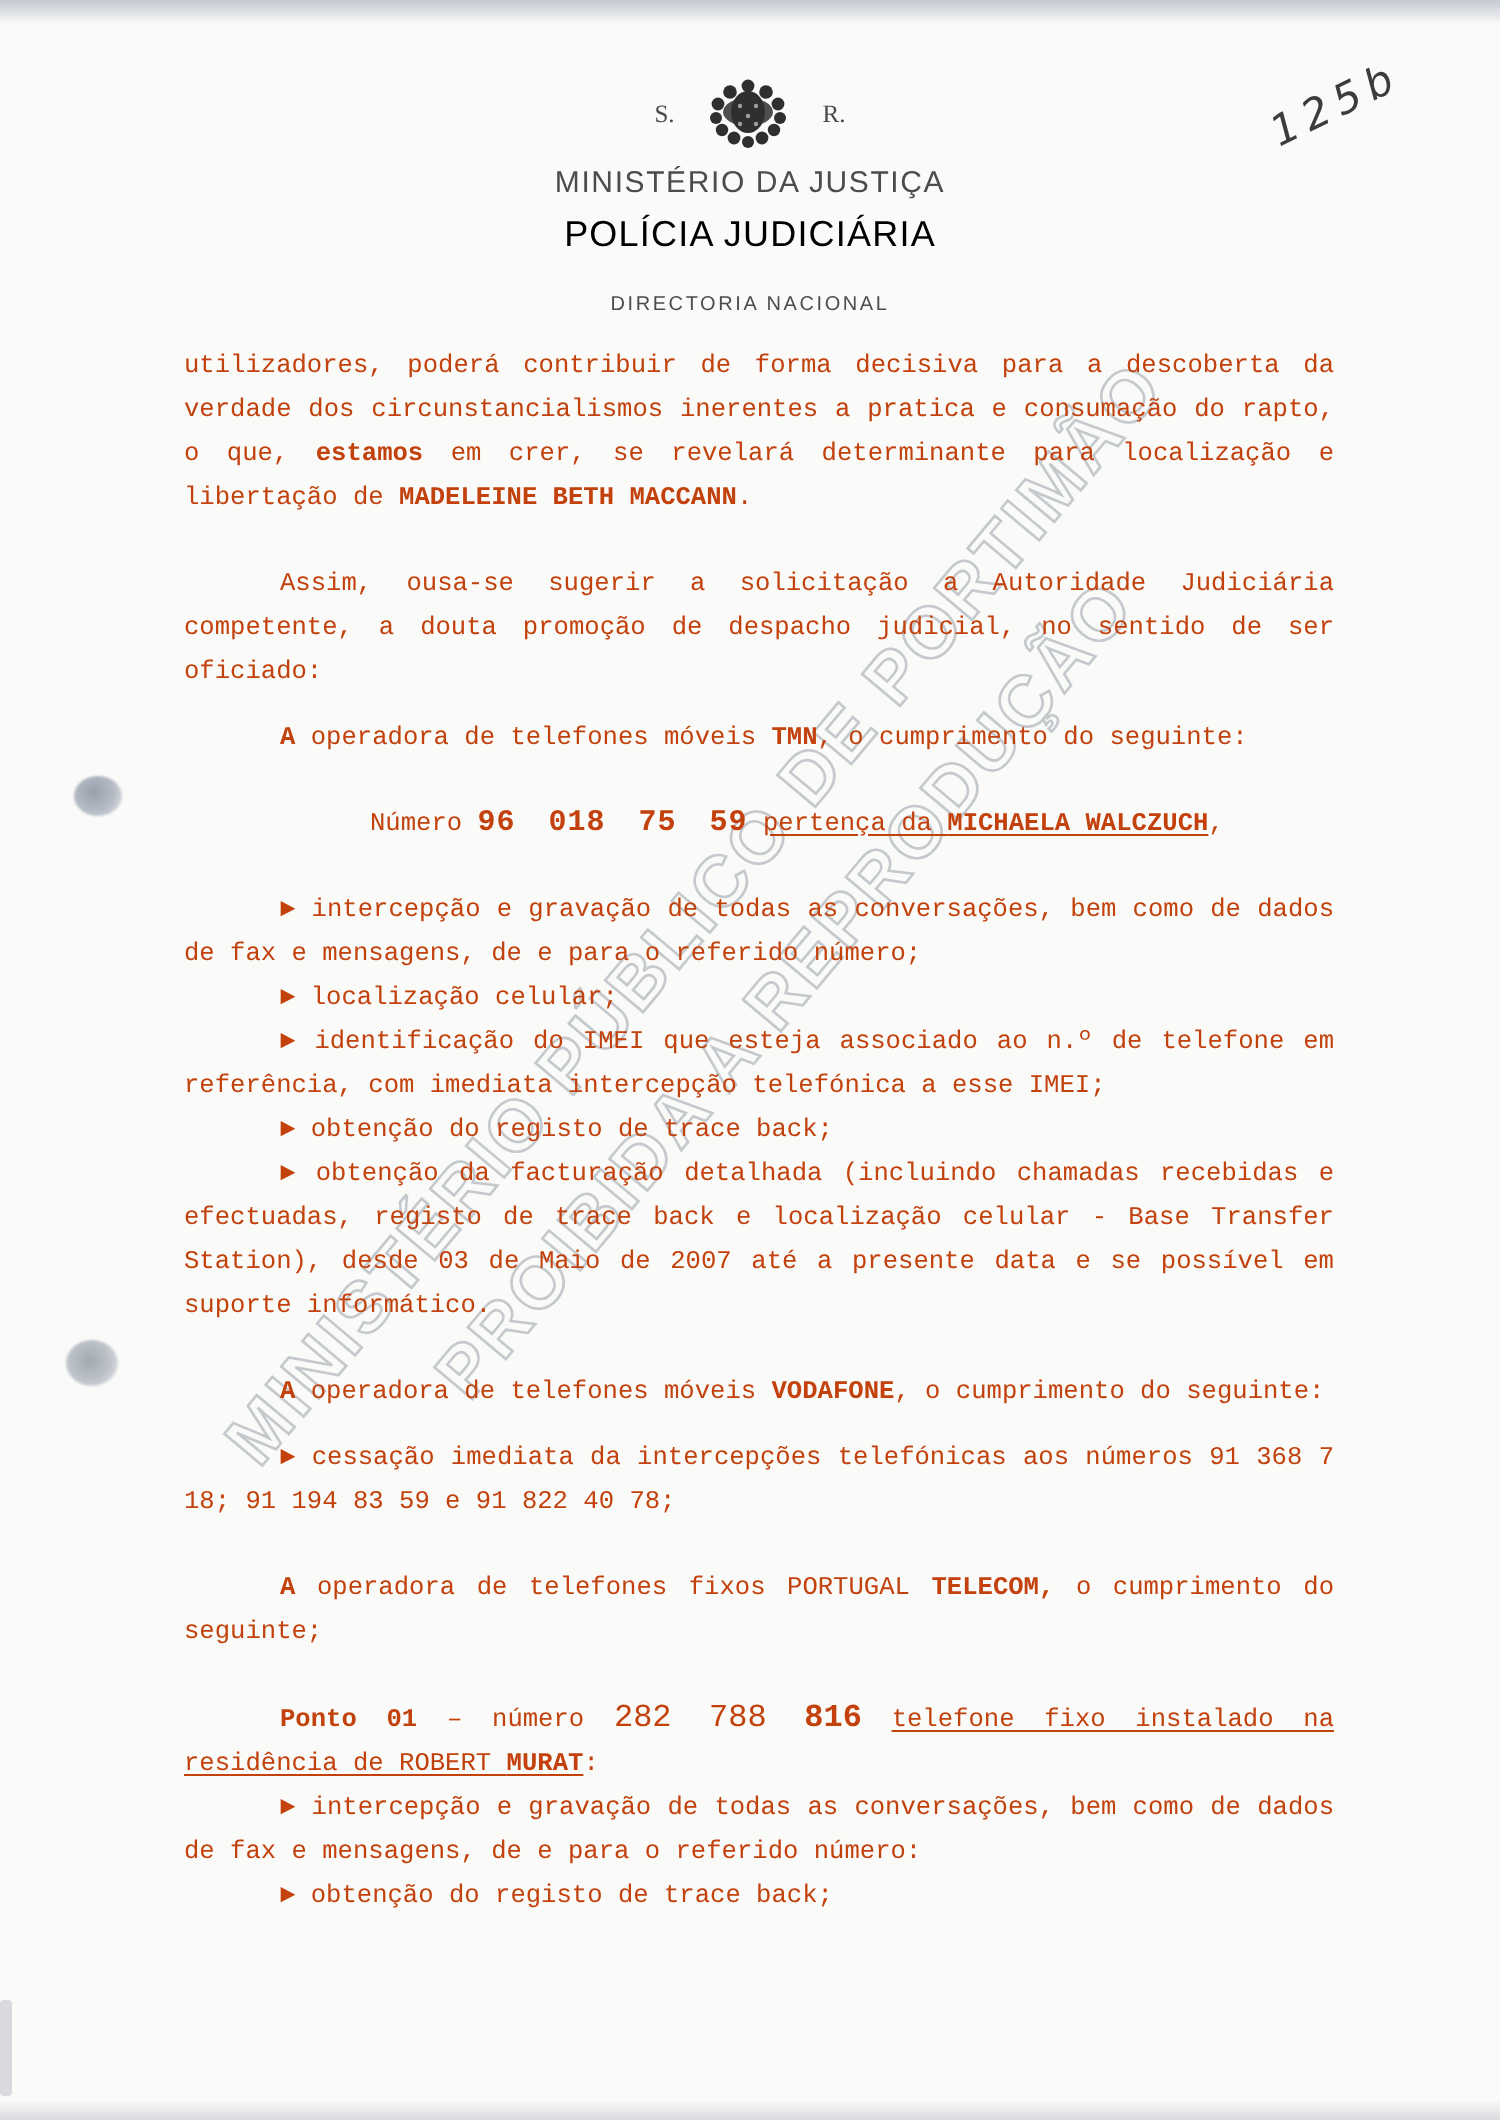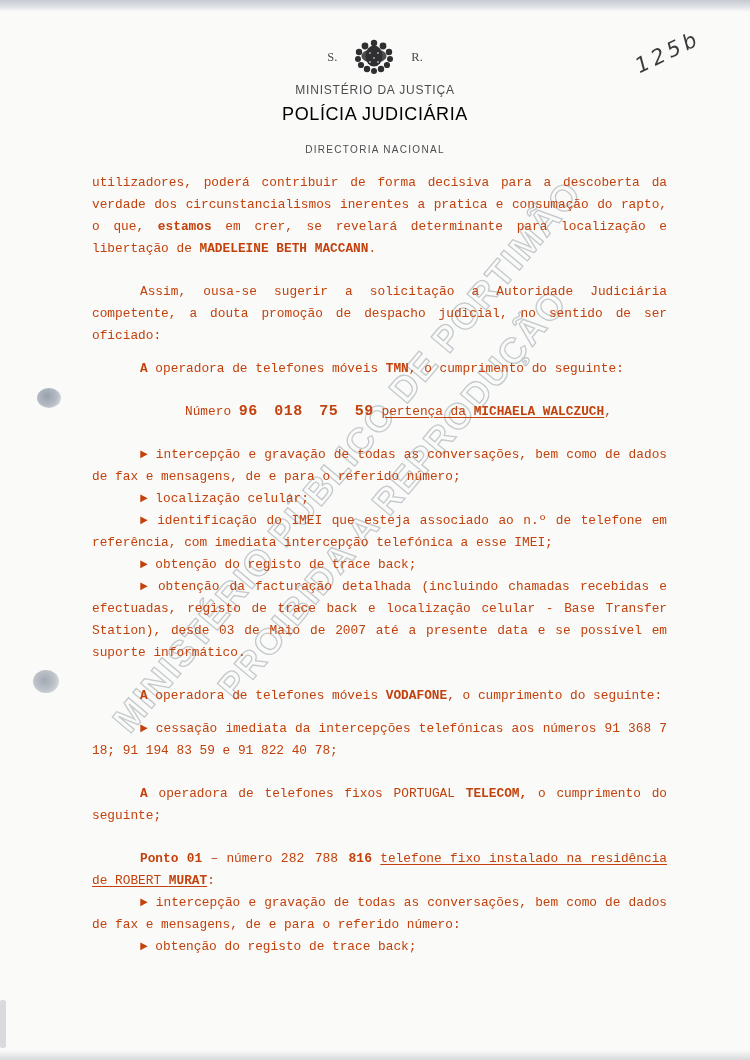--- a/index.html
+++ b/index.html
@@ -27,21 +27,21 @@
     font-family:"DejaVu Sans",sans-serif;font-style:italic;
     font-size:21px;color:#3c3c3e;letter-spacing:4px;
     transform:rotate(-26deg);
   }
   
   .letterhead{position:absolute;left:0;top:36px;width:750px;text-align:center;z-index:3;color:#3d3d3f;}
   .crest-row{display:flex;align-items:center;justify-content:center;gap:16px;height:42px;}
   .crest-initial{font-family:"Liberation Serif","DejaVu Serif",serif;font-size:12.5px;color:#4a4a4c;}
   .crest{display:block;}
   .ministry{margin-top:5px;font-family:"Liberation Sans","DejaVu Sans",sans-serif;
-    font-size:12px;letter-spacing:.8px;color:#4c4c4e;}
+    font-size:15px;letter-spacing:.8px;color:#4c4c4e;}
   .org{margin-top:7px;font-family:"Liberation Sans","DejaVu Sans",sans-serif;
     font-size:18px;letter-spacing:.6px;color:#000000;}
   .directorate{margin-top:19px;font-family:"Liberation Sans","DejaVu Sans",sans-serif;
     font-size:10px;letter-spacing:1.3px;color:#4c4c4e;}
   
   .watermark{
     position:absolute;left:10px;top:425px;width:720px;text-align:center;
     transform:rotate(-50deg);z-index:1;pointer-events:none;
   }
   .wm-line{
@@ -58,21 +58,21 @@
     font-size:12.8px;line-height:22px;color:#c2410c;
   }
   .para{margin:0;text-align:justify;}
   .ind{text-indent:48px;}
   .numline{text-align:left;text-indent:93px;}
   .mt05{margin-top:11px;}
   .mt1{margin-top:21px;}
   .b{font-weight:700;}
   .u{text-decoration:underline;text-underline-offset:2px;}
   .num{font-weight:700;font-size:15px;word-spacing:7px;letter-spacing:.5px;}
-  .num2{font-size:13px;word-spacing:2px;}
+  .num2{font-size:16px;word-spacing:2px;}
 </style>
 </head>
 <body>
 
 <div class="page">
 
   <div class="scan-edge-top"></div>
   <div class="scan-edge-bottom"></div>
   <div class="scan-edge-left"></div>
 

